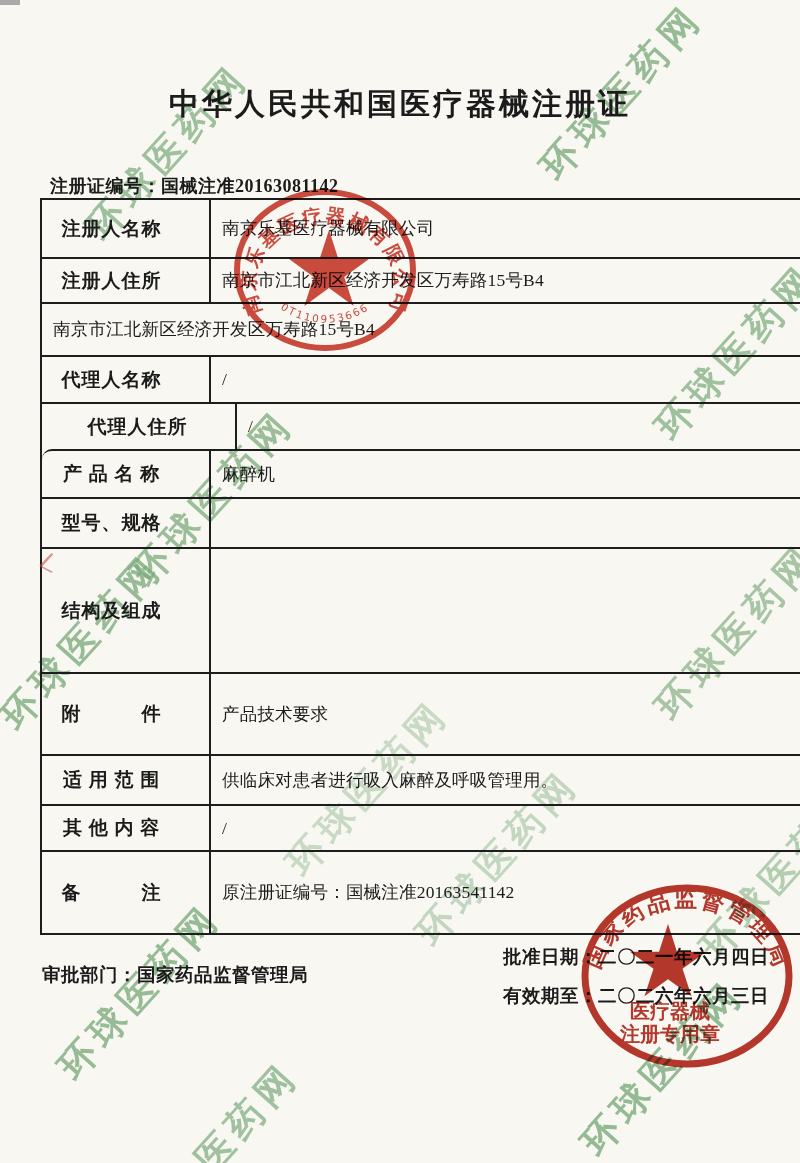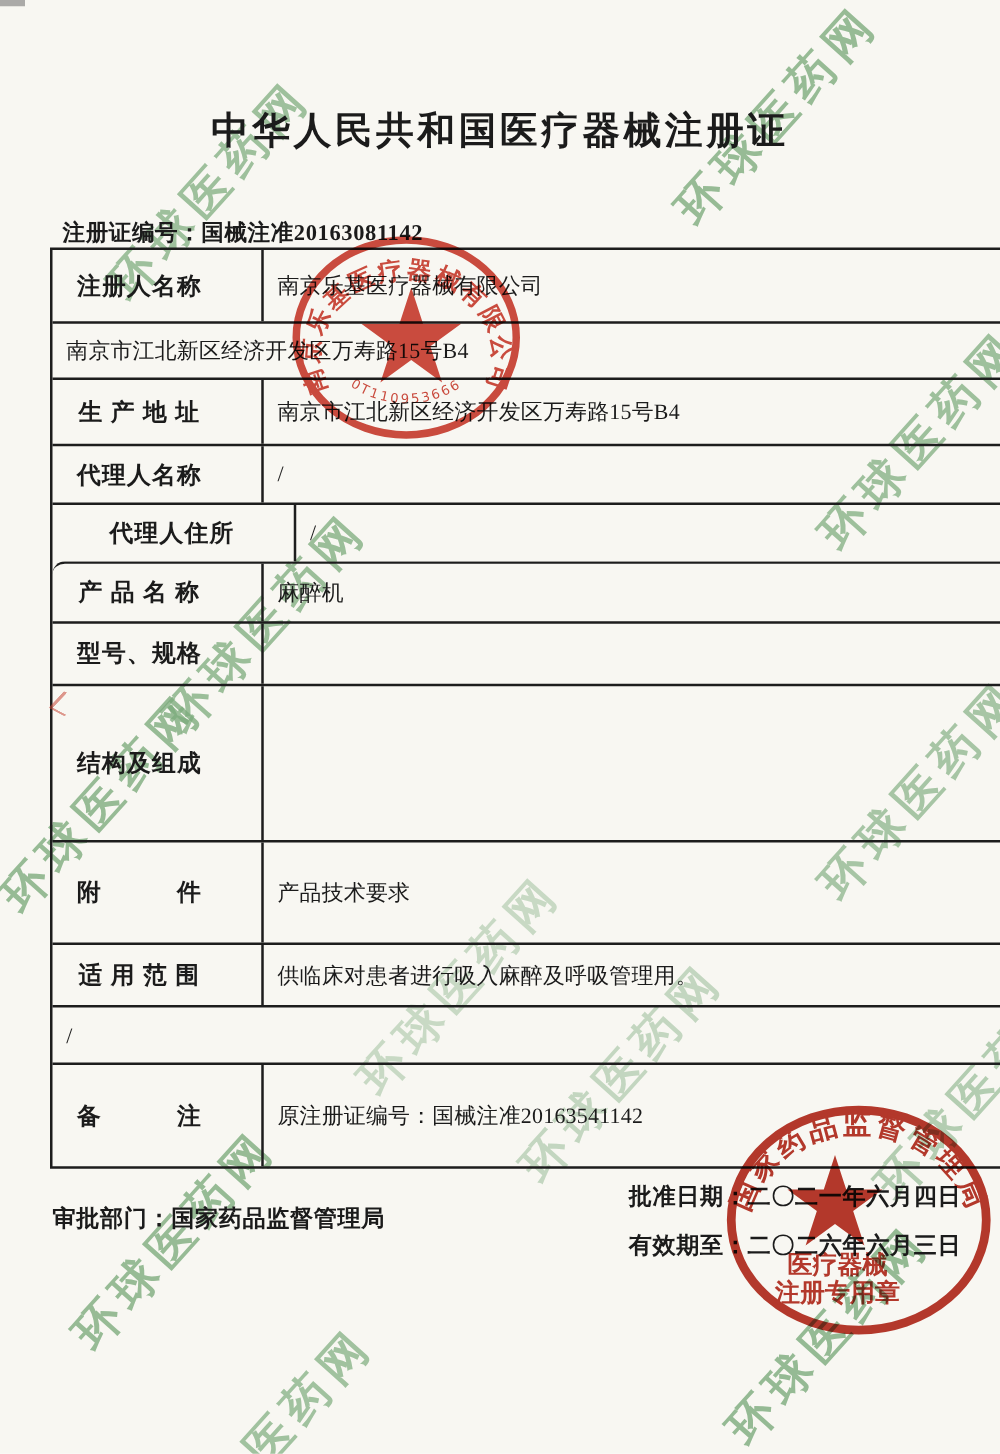--- a/index.html
+++ b/index.html
@@ -97,25 +97,25 @@
   <div class="doc-title">中华人民共和国医疗器械注册证</div>
   <div class="cert-line">注册证编号：国械注准20163081142</div>
 
   <div class="cert-table" id="cert-table">
     <div class="trow">
       <div class="tlabel">注册人名称</div>
       <div class="tvalue">南京乐基医疗器械有限公司</div>
     </div>
 
     <div class="trow">
+      <div class="tlabel">注册人住所</div>
       <div class="tvalue">南京市江北新区经济开发区万寿路15号B4</div>
     </div>
 
     <div class="trow">
-      <div class="tlabel">生 产 地 址</div>
       <div class="tvalue">南京市江北新区经济开发区万寿路15号B4</div>
     </div>
 
     <div class="trow">
       <div class="tlabel">代理人名称</div>
       <div class="tvalue">/</div>
     </div>
 
     <div class="trow">
       <div class="tlabel">代理人住所</div>
@@ -139,20 +139,21 @@
       <div class="tlabel">附　　　件</div>
       <div class="tvalue">产品技术要求</div>
     </div>
 
     <div class="trow">
       <div class="tlabel">适 用 范 围</div>
       <div class="tvalue">供临床对患者进行吸入麻醉及呼吸管理用。</div>
     </div>
 
     <div class="trow">
+      <div class="tlabel">其 他 内 容</div>
       <div class="tvalue">/</div>
     </div>
 
     <div class="trow">
       <div class="tlabel">备　　　注</div>
       <div class="tvalue">原注册证编号：国械注准20163541142</div>
     </div>
   </div>
 
   <div class="footer-text" id="approval-dept">

